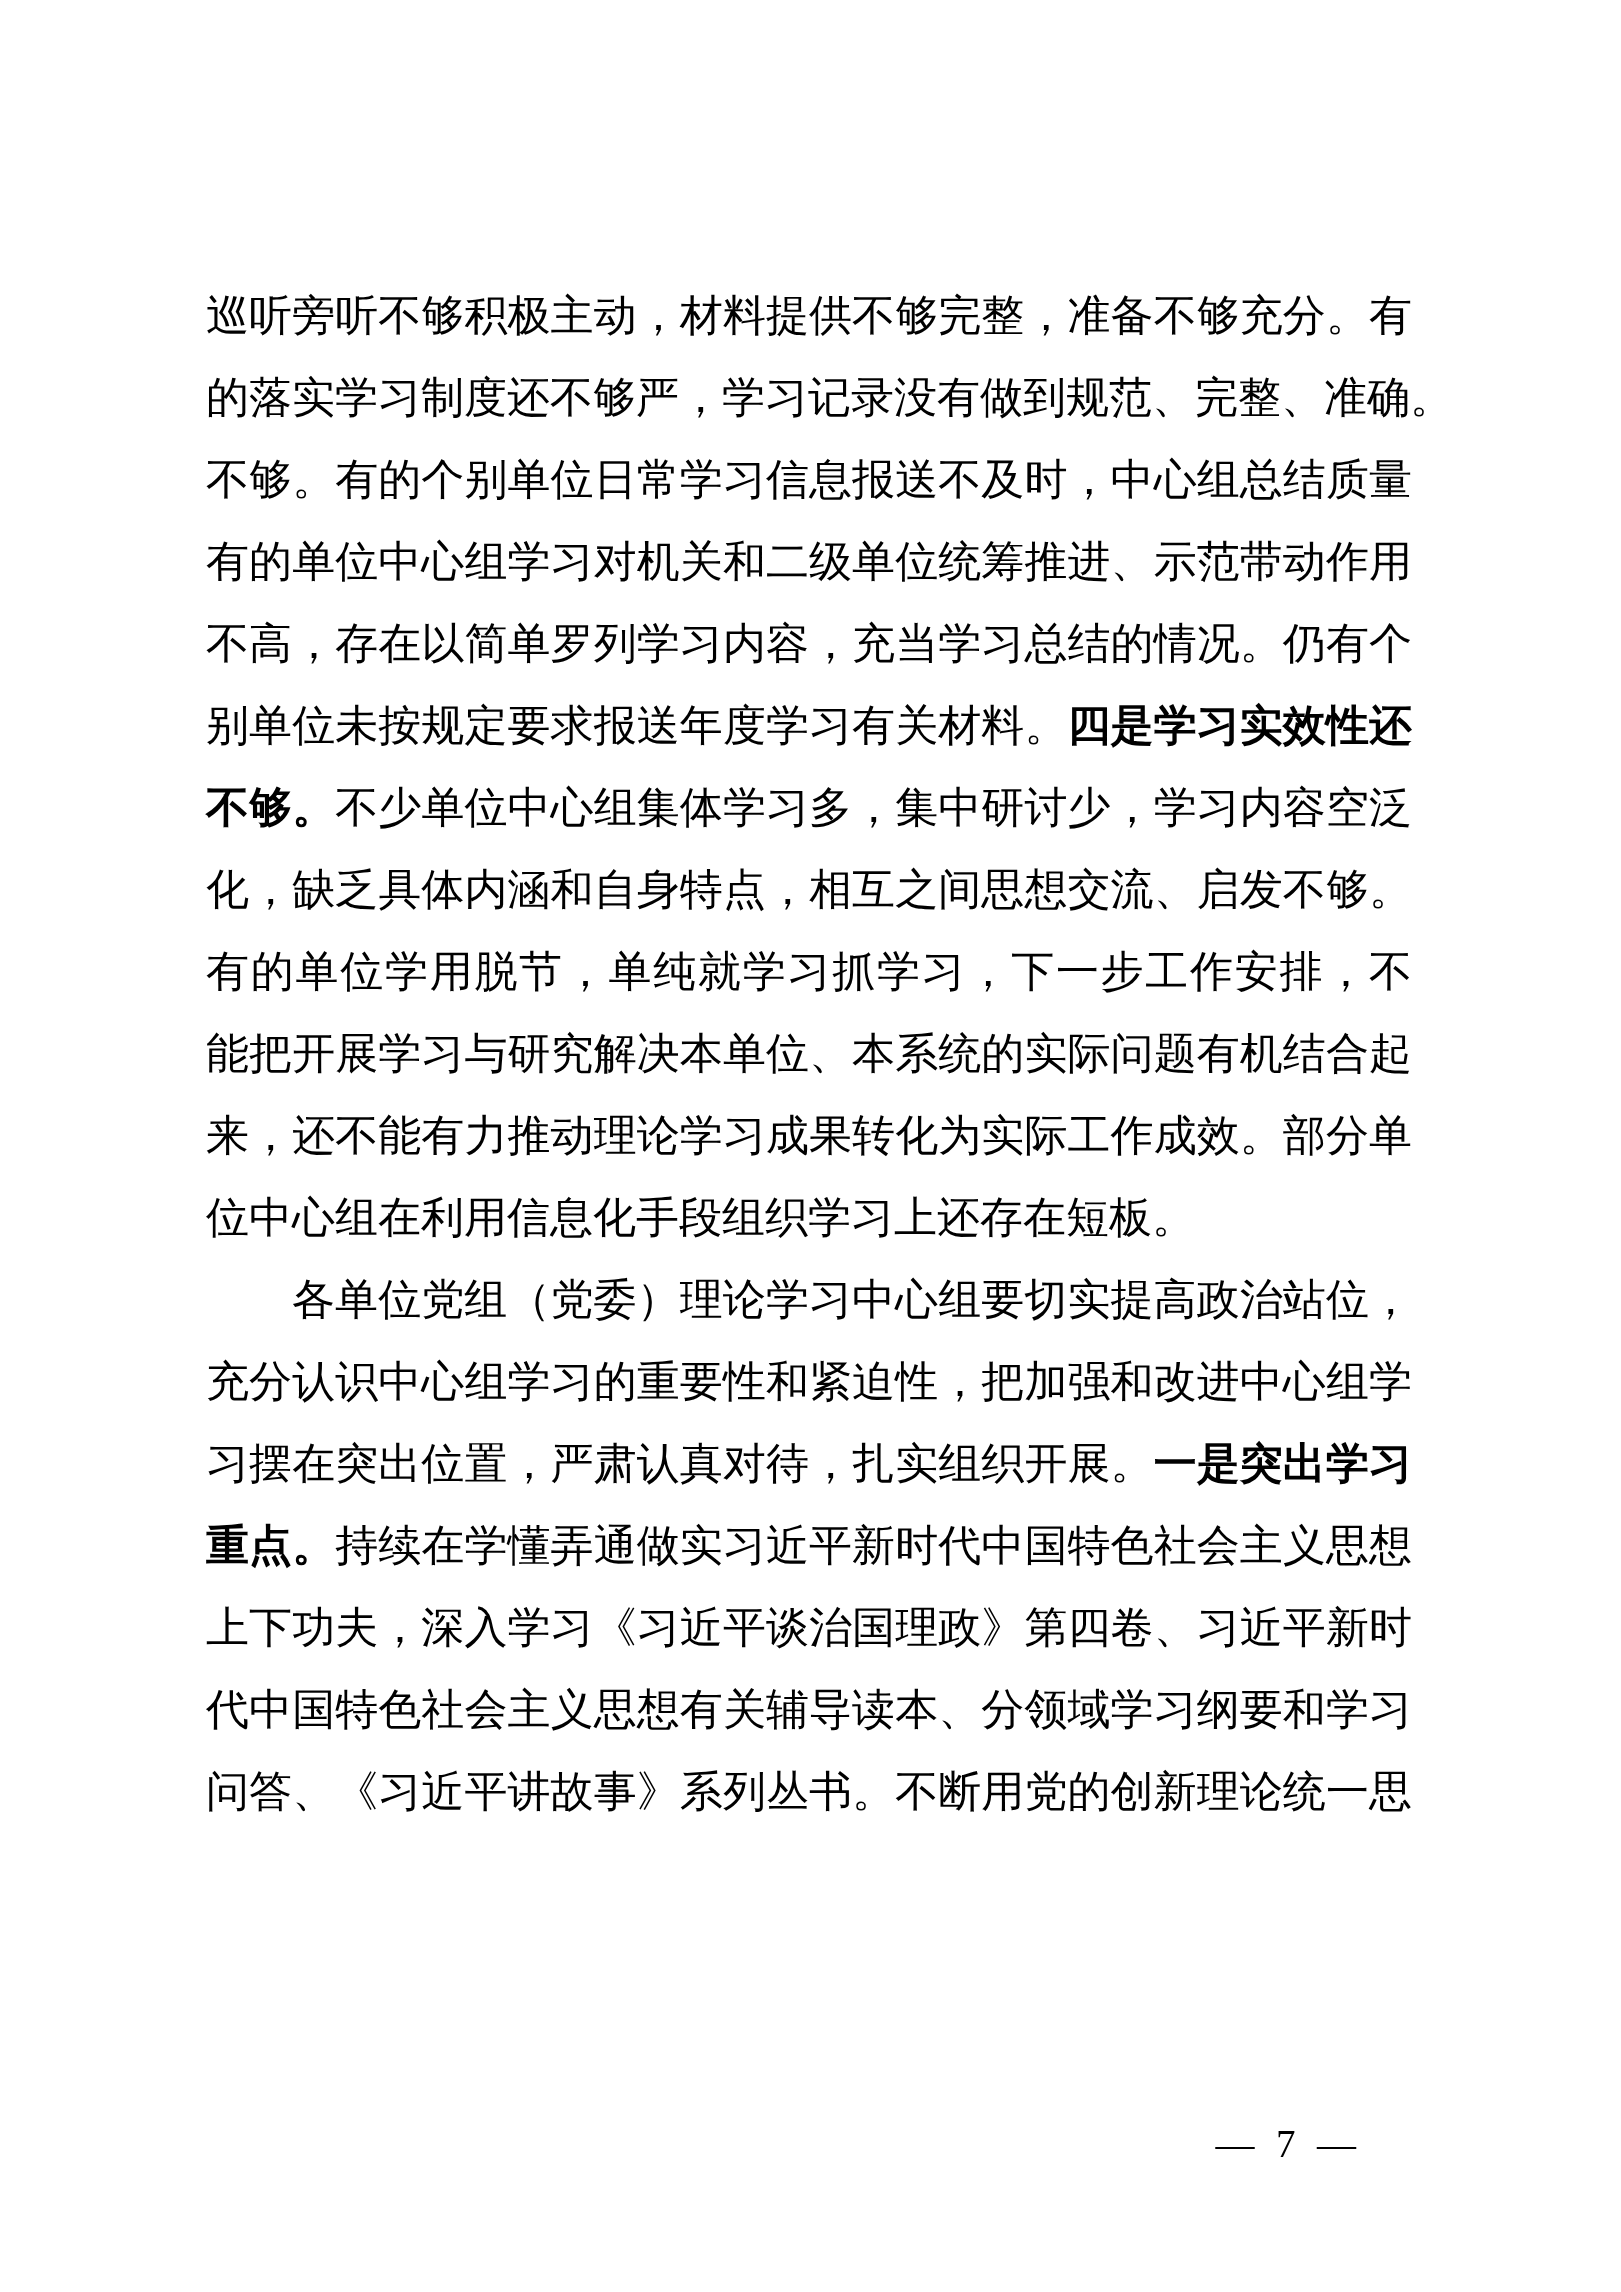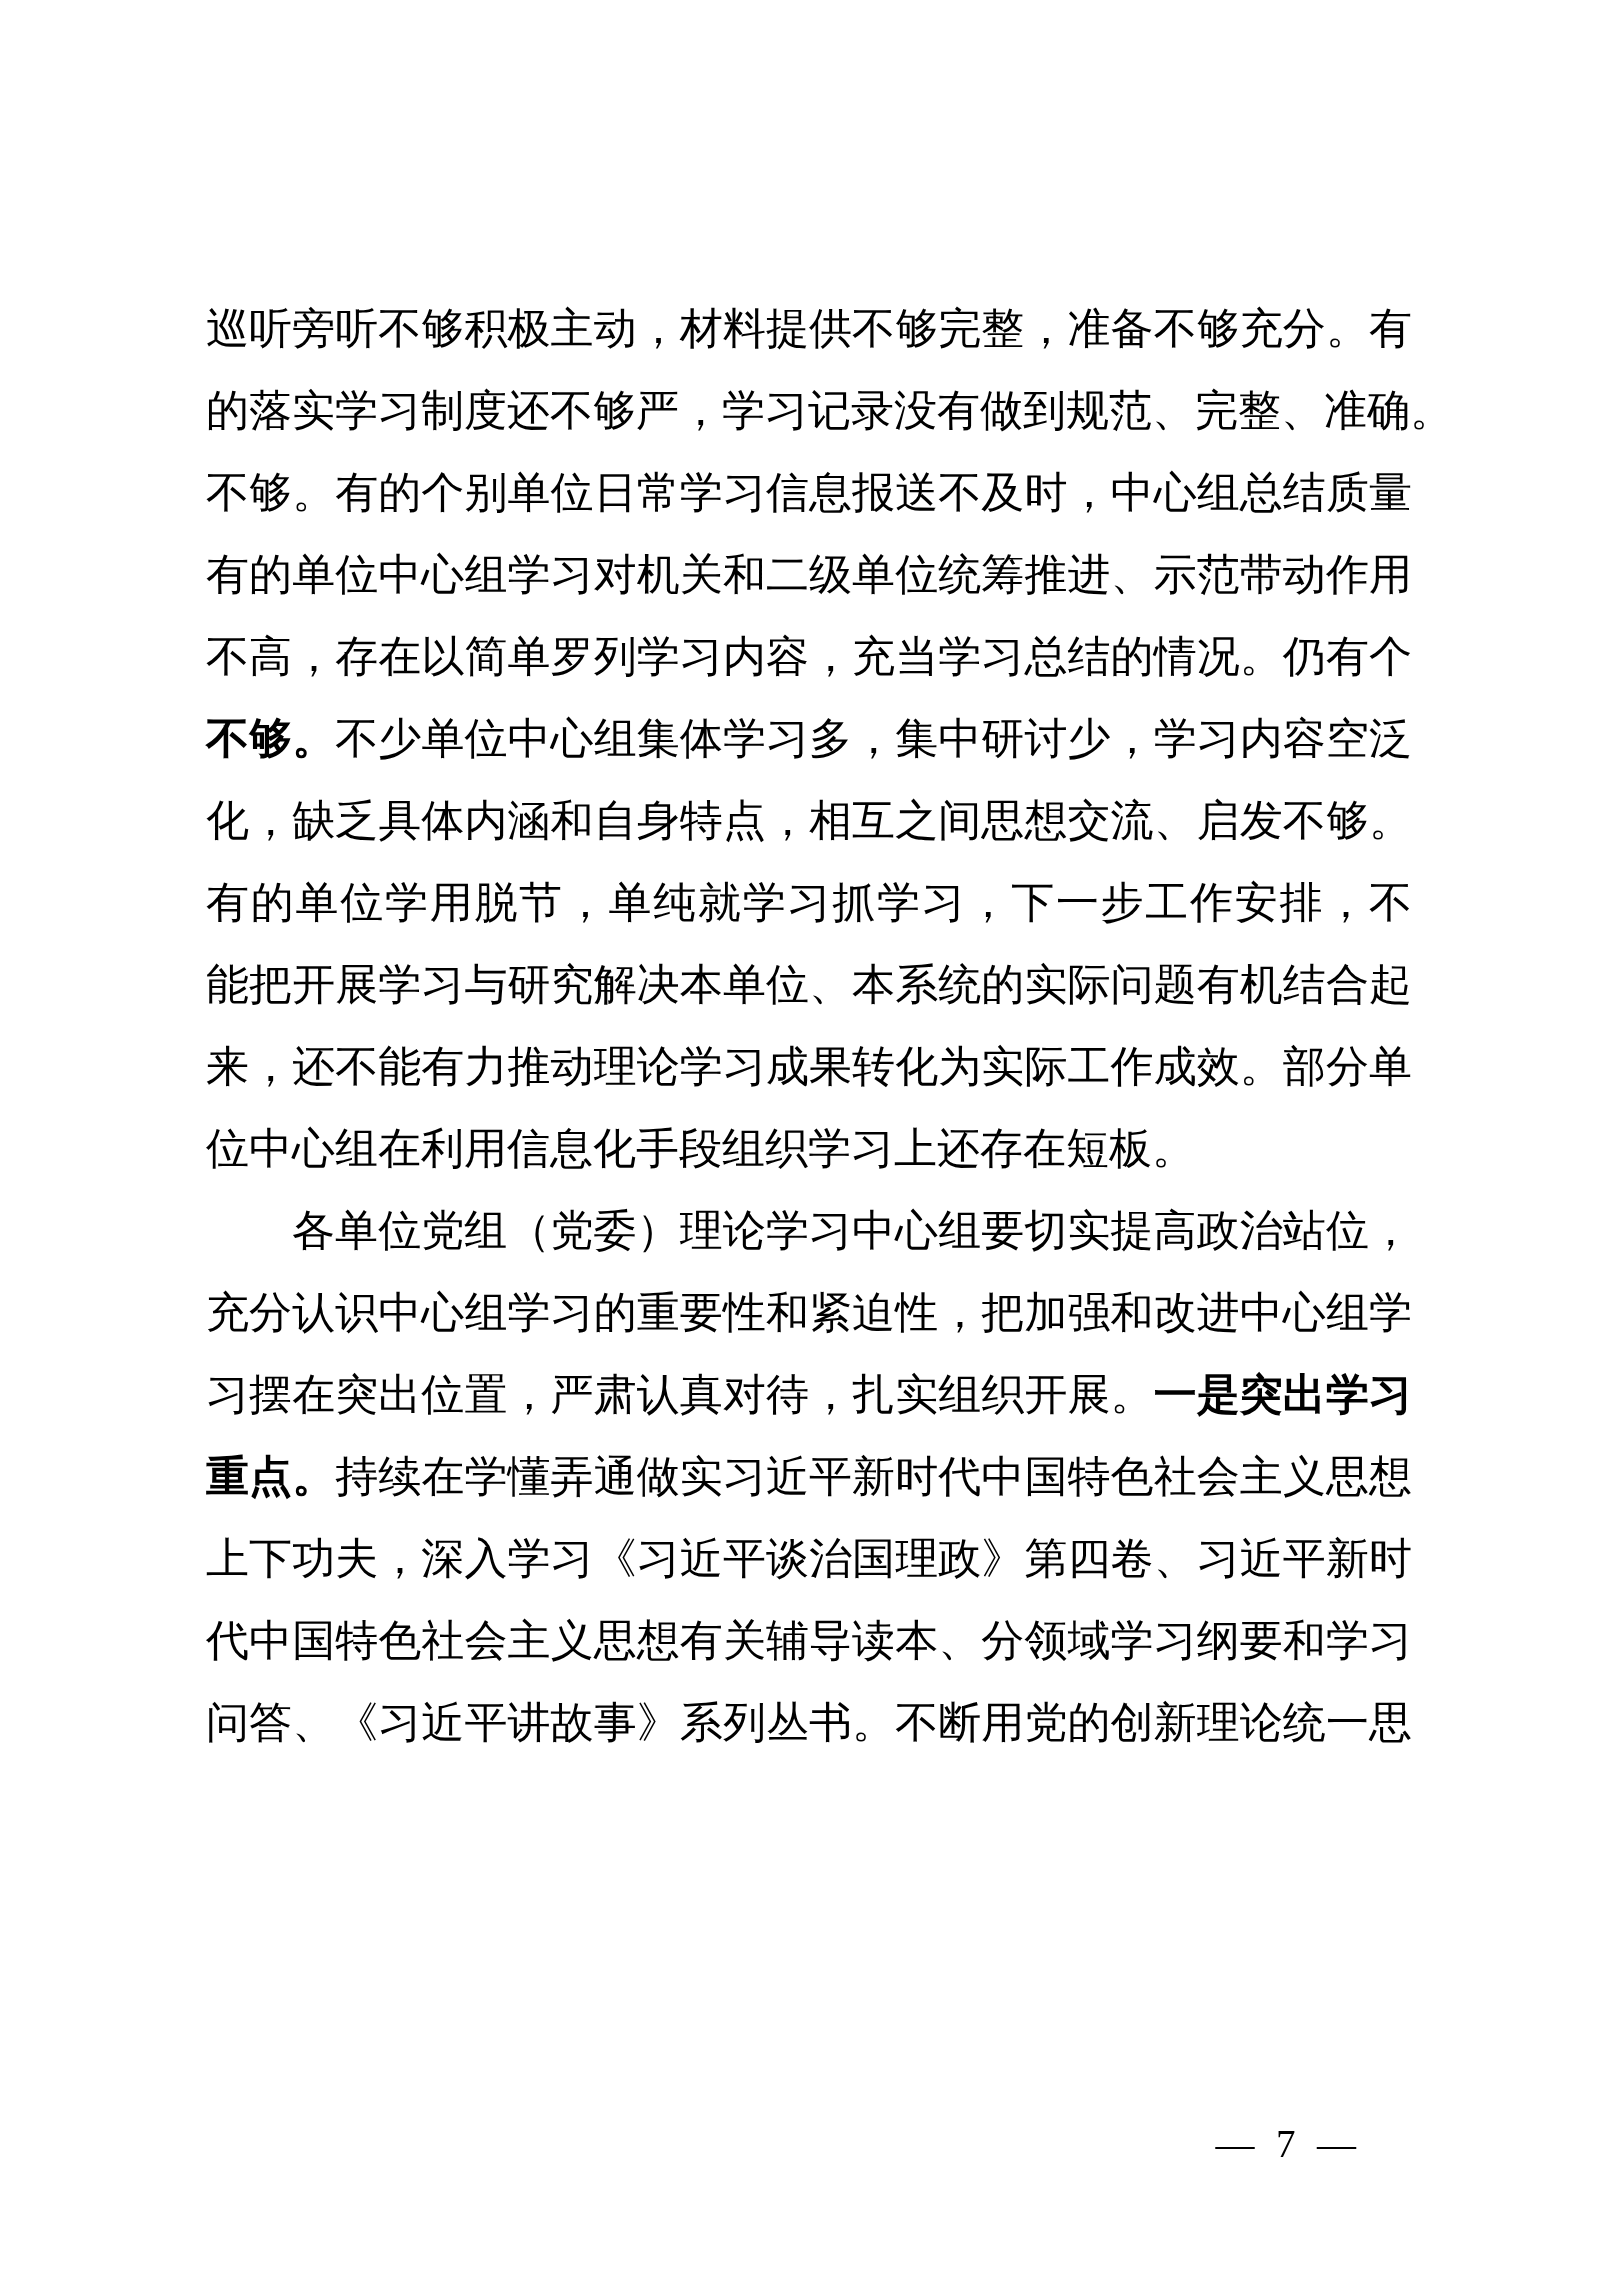--- a/index.html
+++ b/index.html
@@ -12,21 +12,21 @@
     width: 1621px;
     height: 2293px;
     background: #ffffff;
     overflow: hidden;
     font-family: "Liberation Serif", "DejaVu Serif", serif;
     color: #000000;
   }
   .doc-body {
     position: absolute;
     left: 206px;
-    top: 288px;
+    top: 275px;
     width: 1206px;
   }
   .line {
     font-family: "Liberation Serif", "DejaVu Serif", serif;
     font-size: 43px;
     height: 82px;
     line-height: 82px;
     color: #000000;
     white-space: nowrap;
     text-align: justify;
@@ -67,20 +67,21 @@
 </head>
 <body>
 
 <div class="page">
   <main class="doc-body">
       <div class="line justify"><span>巡听旁听不够积极主动，材料提供不够完整，准备不够充分。有</span></div>
       <div class="line justify"><span>的落实学习制度还不够严，学习记录没有做到规范、完整、准确。</span></div>
       <div class="line justify"><span>不够。有的个别单位日常学习信息报送不及时，中心组总结质量</span></div>
       <div class="line justify"><span>有的单位中心组学习对机关和二级单位统筹推进、示范带动作用</span></div>
       <div class="line justify"><span>不高，存在以简单罗列学习内容，充当学习总结的情况。仍有个</span></div>
+      <div class="line justify"><span>别单位未按规定要求报送年度学习有关材料。</span><span class="bold">四是学习实效性还</span></div>
       <div class="line justify"><span class="bold">不够。</span><span>不少单位中心组集体学习多，集中研讨少，学习内容空泛</span></div>
       <div class="line justify"><span>化，缺乏具体内涵和自身特点，相互之间思想交流、启发不够。</span></div>
       <div class="line justify"><span>有的单位学用脱节，单纯就学习抓学习，下一步工作安排，不</span></div>
       <div class="line justify"><span>能把开展学习与研究解决本单位、本系统的实际问题有机结合起</span></div>
       <div class="line justify"><span>来，还不能有力推动理论学习成果转化为实际工作成效。部分单</span></div>
       <div class="line"><span>位中心组在利用信息化手段组织学习上还存在短板。</span></div>
       <div class="line justify indent"><span>各单位党组（党委）理论学习中心组要切实提高政治站位，</span></div>
       <div class="line justify"><span>充分认识中心组学习的重要性和紧迫性，把加强和改进中心组学</span></div>
       <div class="line justify"><span>习摆在突出位置，严肃认真对待，扎实组织开展。</span><span class="bold">一是突出学习</span></div>
       <div class="line justify"><span class="bold">重点。</span><span>持续在学懂弄通做实习近平新时代中国特色社会主义思想</span></div>

